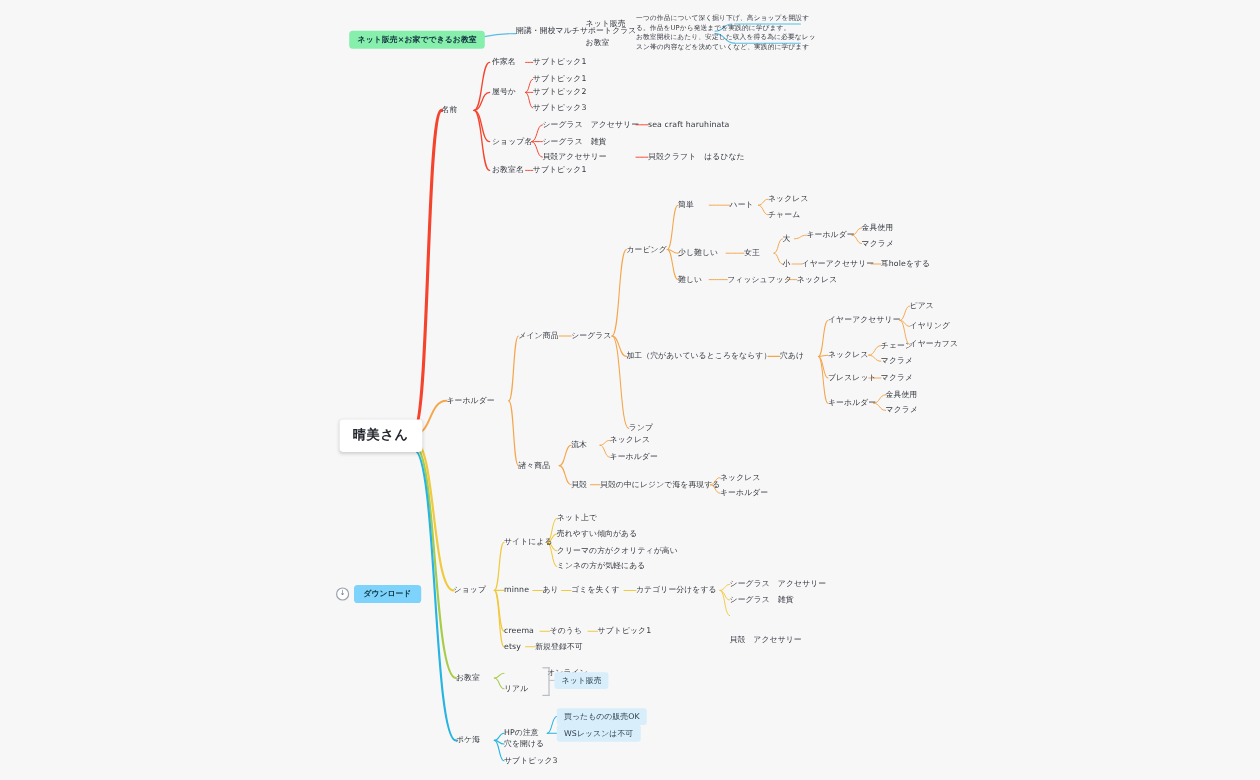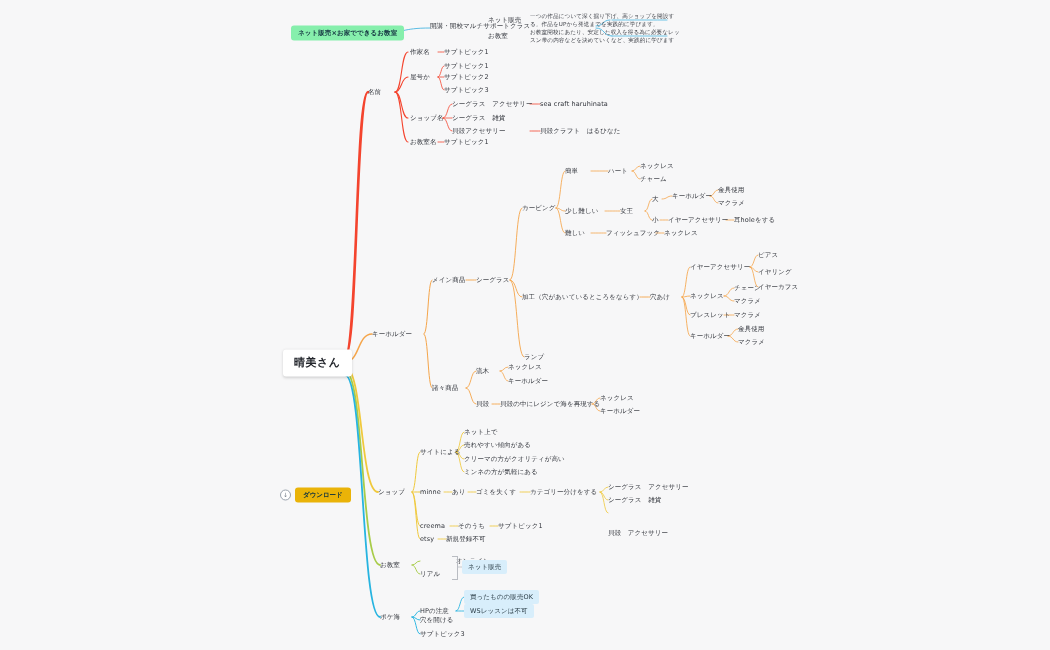--- a/index.html
+++ b/index.html
@@ -41,21 +41,21 @@
     font-weight:600;
   }
   .pill-light{
     background:#d8eefb;
     color:#2a3c46;
     padding:2.5px 6px;
     border-radius:2px;
     font-size:6.5px;
   }
   .dl-btn{
-    background:#eab308;
+    background:#7dd3fc;
     color:#10333f;
     padding:3px 8px;
     border-radius:3px;
     font-size:6.5px;
     font-weight:600;
     cursor:pointer;
   }
   .dl-wrap{position:absolute;display:flex;align-items:center;gap:4px;transform:translateY(-50%);}
   .dl-icon{
     width:9px;height:9px;border-radius:50%;

